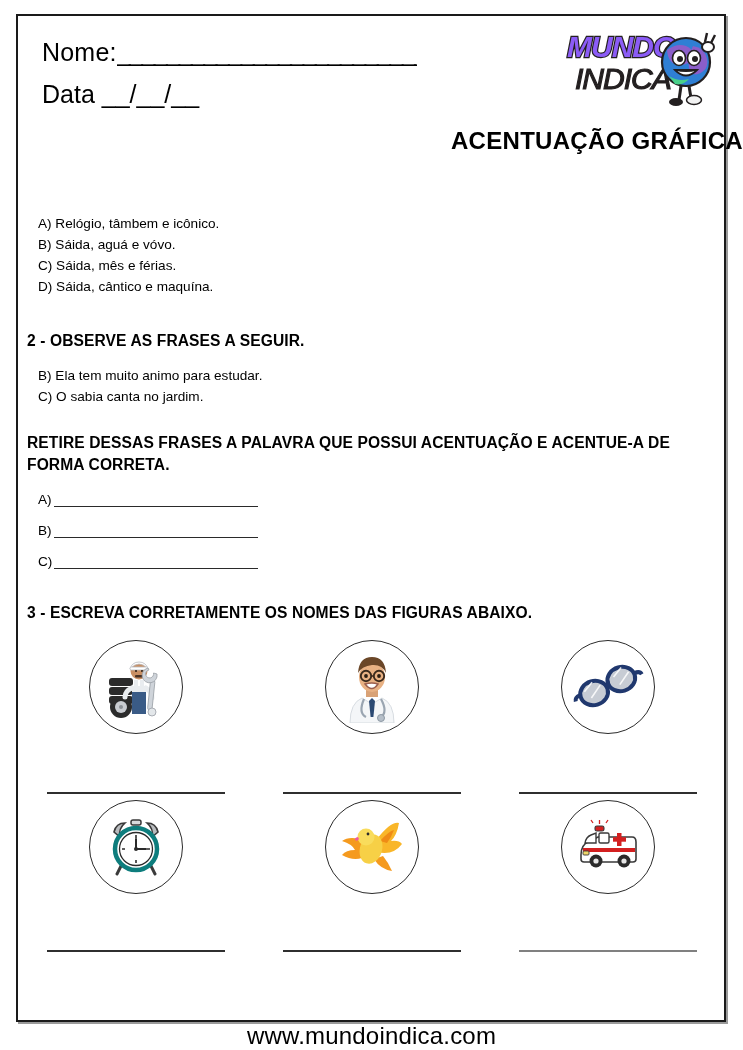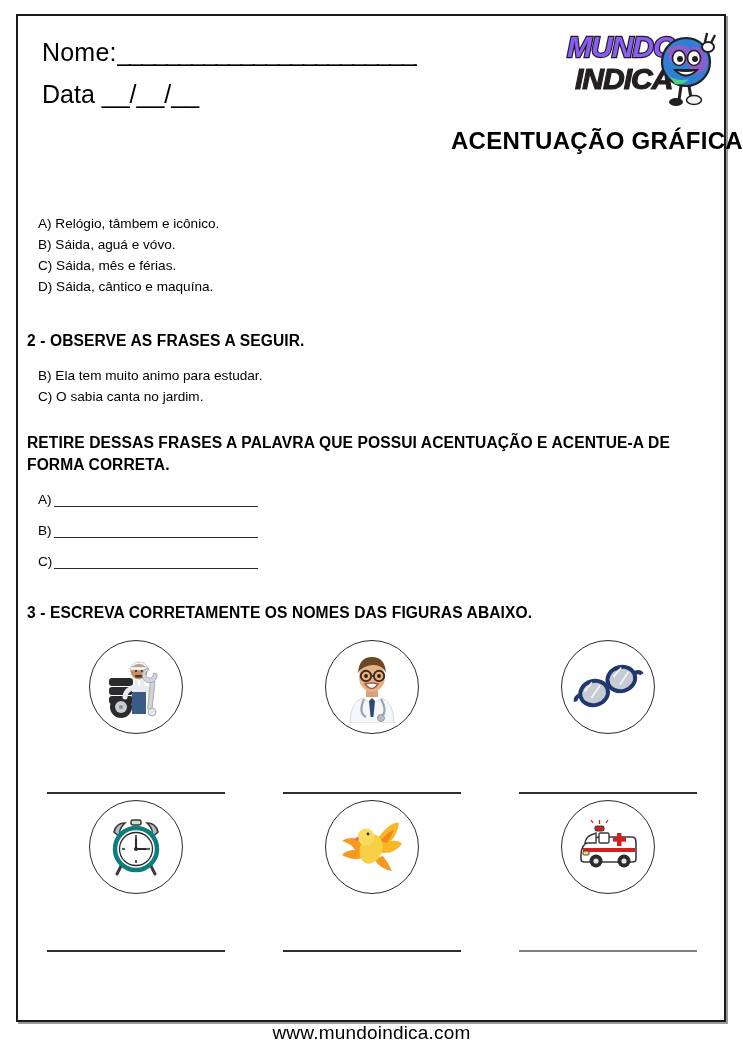--- a/index.html
+++ b/index.html
@@ -86,21 +86,21 @@
     color: #8b5cf6;
     -webkit-text-stroke: 2.4px #231f20;
     paint-order: stroke fill;
     line-height: 1;
   }
   .logo-indica {
     position: absolute;
     left: 8px;
     top: 36px;
     font-size: 30px;
-    font-weight: bold;
+    font-weight: normal;
     font-style: italic;
     letter-spacing: -1px;
     color: #231f20;
     -webkit-text-stroke: 1.2px #231f20;
     paint-order: stroke fill;
     line-height: 1;
   }
   .logo-globe { position: absolute; left: 88px; top: 4px; }
 
   
@@ -199,21 +199,21 @@
   .fig-row.second .fig-line { margin-top: 56px; }
   .fig-cell.dim .fig-line { border-bottom-color: #808080; }
 
   
   .footer {
     position: absolute;
     left: 0;
     top: 1022px;
     width: 743px;
     text-align: center;
-    font-size: 19px;
+    font-size: 24px;
     letter-spacing: 0.2px;
   }
 </style>
 </head>
 <body>
 
 <div class="page">
   <div class="page-border"></div>
 
   <div class="header">

